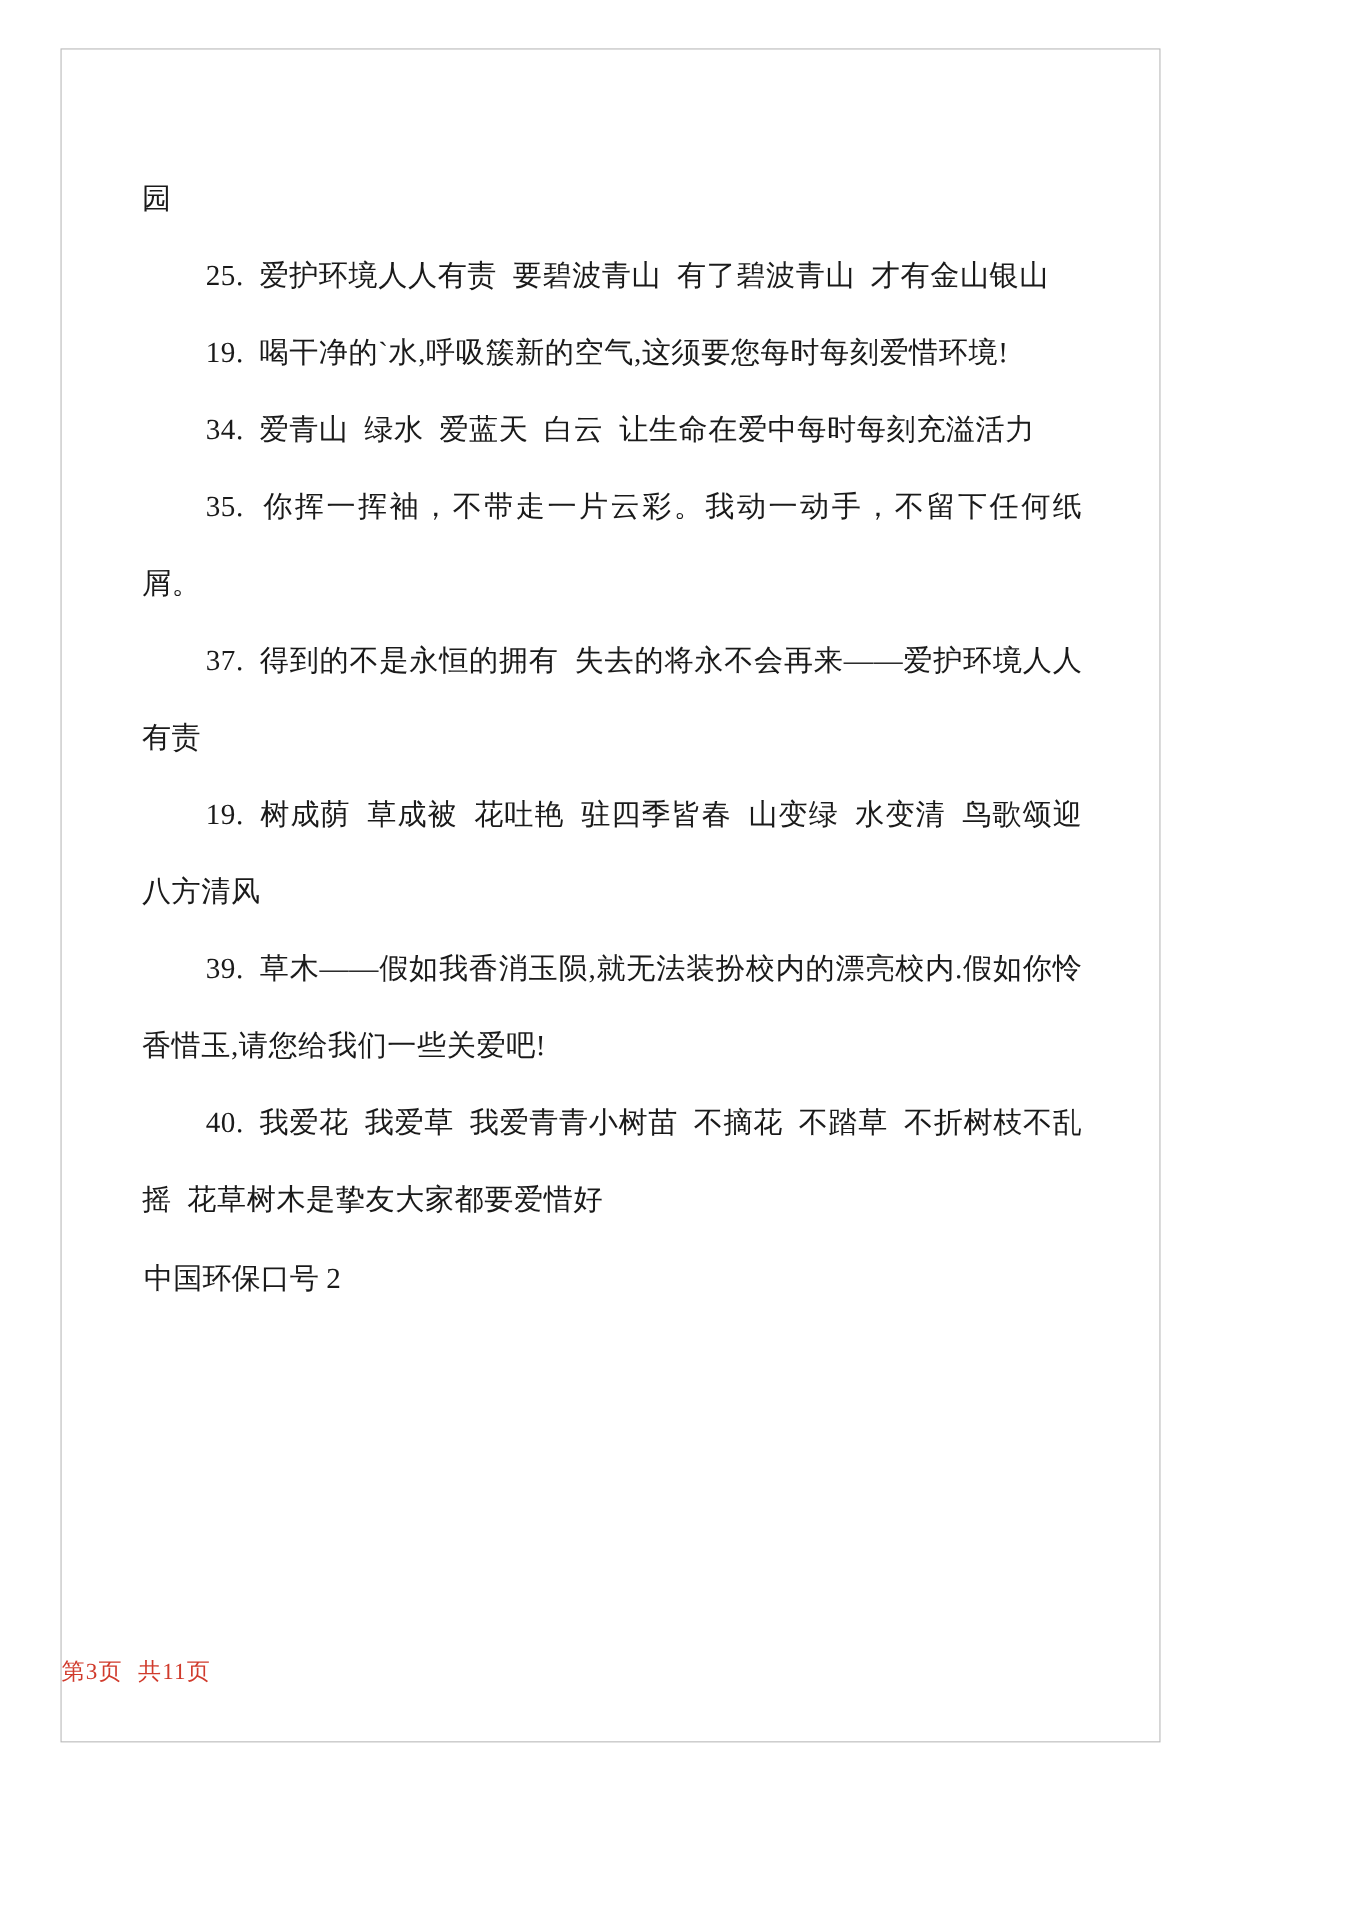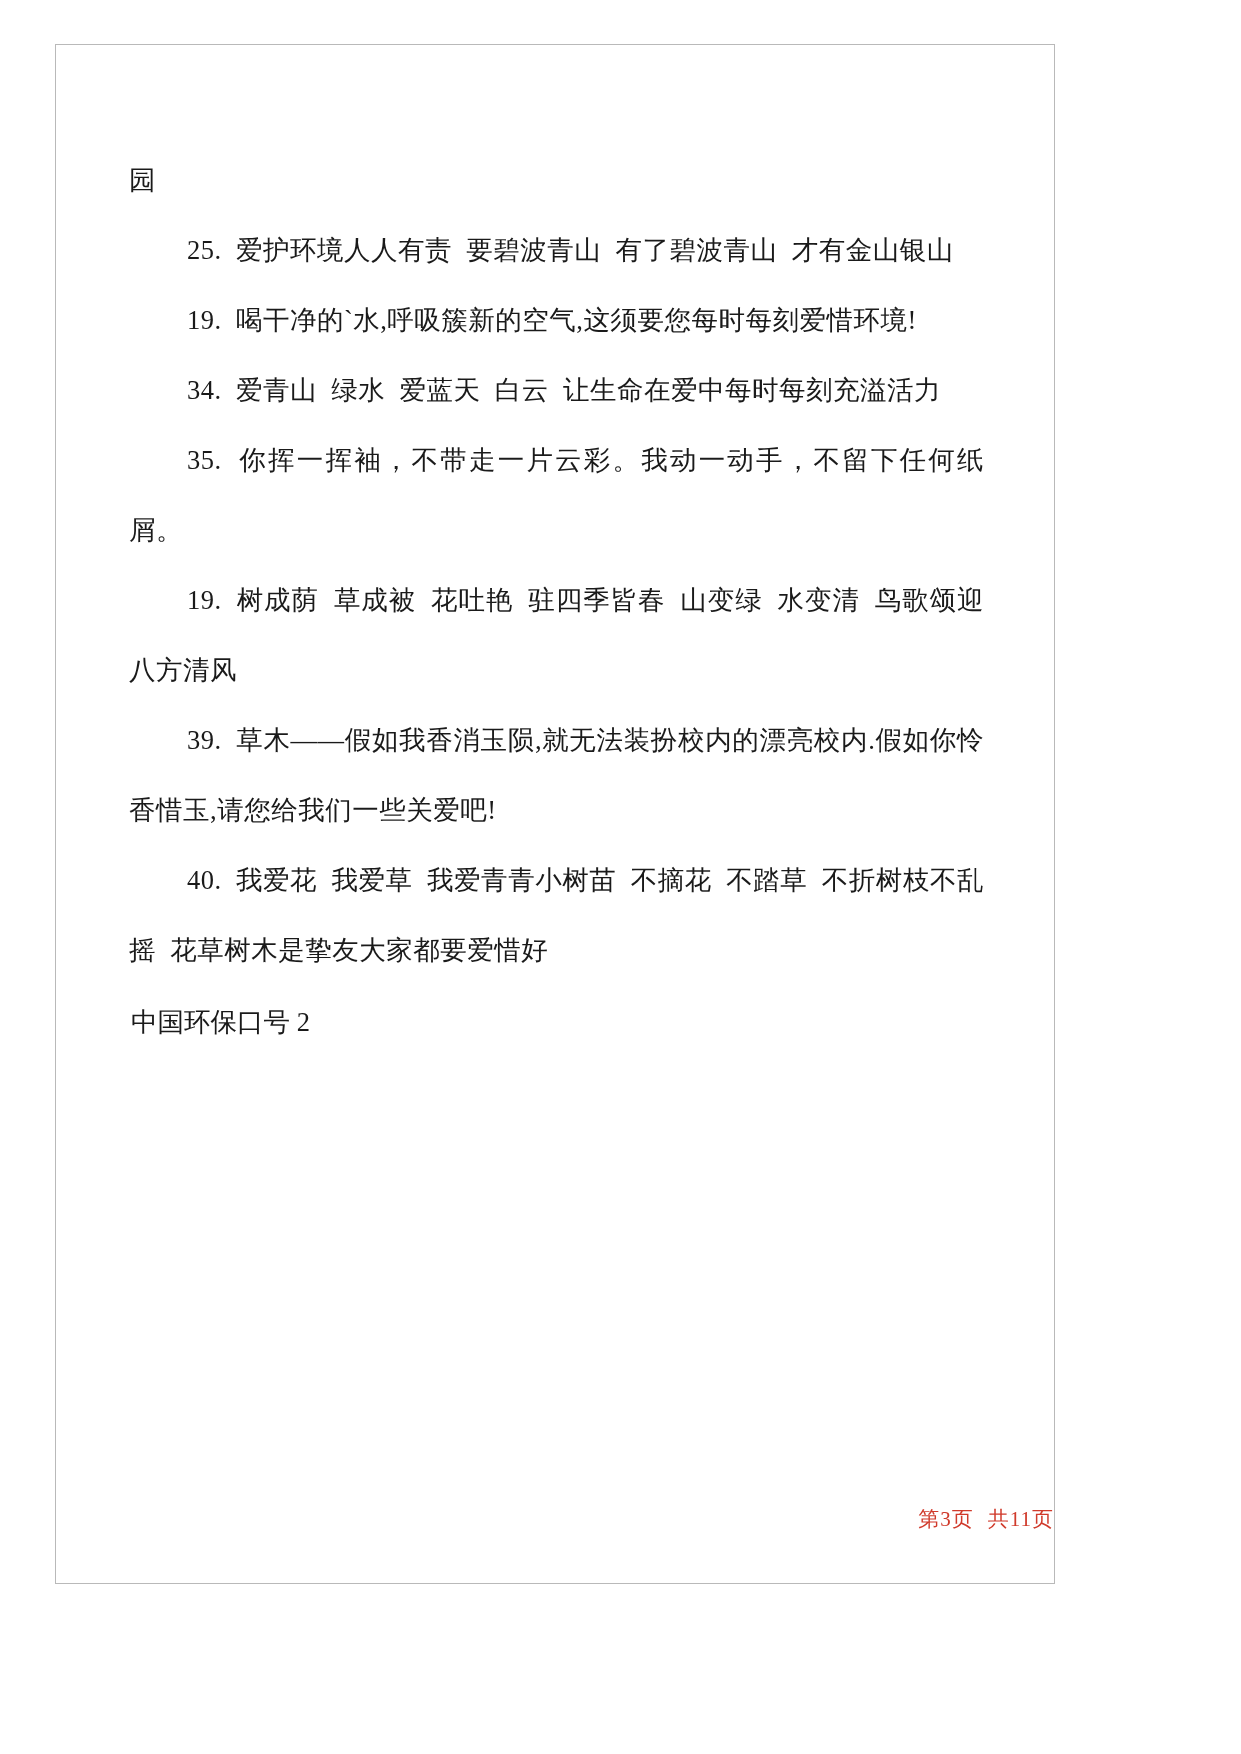--- a/index.html
+++ b/index.html
@@ -48,21 +48,21 @@
     font-size: 26.5px;
     line-height: 70px;
     margin: 2px;
     text-indent: 0;
   }
   .footer {
     position: absolute;
     left: 0;
     right: 0;
     bottom: 50px;
-    text-align: right;
+    text-align: left;
     font-size: 21px;
     color: #d03a2b;
     font-family: "Liberation Serif", "DejaVu Serif", serif;
     letter-spacing: 1px;
   }
   .footer span { display: inline-block; }
   .footer .gap { width: 14px; }
 </style>
 </head>
 <body>
@@ -74,20 +74,21 @@
 
     <p class="para indent"><span>25.</span><span>  </span><span>爱护环境人人有责  要碧波青山  有了碧波青山  才有金山银山</span></p>
 
     <p class="para indent"><span>19.</span><span>  </span><span>喝干净的`水,呼吸簇新的空气,这须要您每时每刻爱惜环境!</span></p>
 
     <p class="para indent"><span>34.</span><span>  </span><span>爱青山  绿水  爱蓝天  白云  让生命在爱中每时每刻充溢活力</span></p>
 
     <p class="para indent"><span>35.</span><span>  </span><span>你挥一挥袖，不带走一片云彩。我动一动手，不留下任何纸屑。</span></p>
 
 
+    <p class="para indent"><span>37.</span><span>  </span><span>得到的不是永恒的拥有  失去的将永不会再来——爱护环境人人有责</span></p>
 
     <p class="para indent"><span>19.</span><span>  </span><span>树成荫  草成被  花吐艳  驻四季皆春  山变绿  水变清  鸟歌颂迎八方清风</span></p>
 
     <p class="para indent"><span>39.</span><span>  </span><span>草木——假如我香消玉陨,就无法装扮校内的漂亮校内.假如你怜香惜玉,请您给我们一些关爱吧!</span></p>
 
     <p class="para indent"><span>40.</span><span>  </span><span>我爱花  我爱草  我爱青青小树苗  不摘花  不踏草  不折树枝不乱摇  花草树木是挚友大家都要爱惜好</span></p>
 
     <p class="tail">中国环保口号 2</p>
 
   </div>

